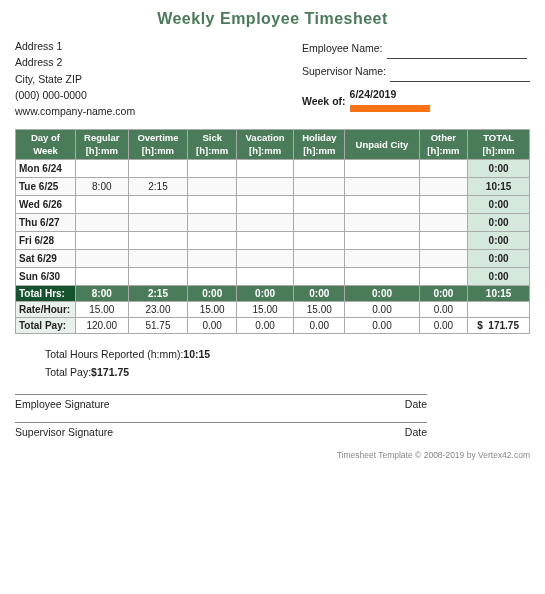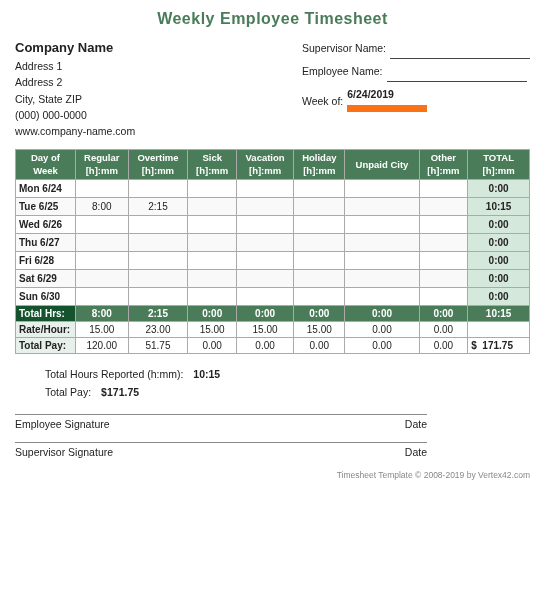--- a/index.html
+++ b/index.html
@@ -48,21 +48,21 @@
       border-bottom: 1px solid #444;
       min-width: 140px;
       display: inline-block;
       height: 12px;
     }
     .week-of-row {
       display: flex;
       align-items: flex-end;
       gap: 4px;
     }
-    .week-of-label { font-weight: normal; }
+    .week-of-label { font-weight: bold; }
     .week-of-value {
       font-weight: bold;
       color: #222;
       border-bottom: 7px solid #f97316;
       min-width: 80px;
       display: inline-block;
     }
     .clearfix::after { content: ''; display: block; clear: both; }
     .header-section { margin-bottom: 10px; }
 
@@ -128,21 +128,21 @@
 
     
     .summary-section {
       margin-top: 12px;
       margin-left: 30px;
       font-size: 10.5px;
       line-height: 1.7;
     }
     .summary-row {
       display: flex;
-      gap: 10px;
+      gap: 0;
     }
     .summary-label { }
     .summary-value { font-weight: bold; }
 
     
     .signature-section {
       margin-top: 12px;
       font-size: 10.5px;
     }
     .sig-row {
@@ -168,34 +168,33 @@
       margin-top: 10px;
     }
   </style>
 </head>
 <body>
 
 <h1 class="title">Weekly Employee Timesheet</h1>
 
 <div class="header-section clearfix">
   <div class="company-info">
-    <div class="company-name">Company Name</div>
     <div>Address 1</div>
     <div>Address 2</div>
     <div>City, State  ZIP</div>
     <div>(000) 000-0000</div>
     <div>www.company-name.com</div>
   </div>
   <div class="right-info">
     <div class="info-row">
-      <span class="info-label">Supervisor Name:</span>
+      <span class="info-label">Employee Name:</span>
       <span class="info-line"></span>
     </div>
     <div class="info-row">
-      <span class="info-label">Employee Name:</span>
+      <span class="info-label">Supervisor Name:</span>
       <span class="info-line"></span>
     </div>
     <div class="week-of-row">
       <span class="week-of-label">Week of:</span>
       <span class="week-of-value">6/24/2019</span>
     </div>
   </div>
 </div>
 
 <table class="timesheet">
@@ -314,21 +313,21 @@
       </tr>
       <tr class="pay-row">
         <td class="day-col">Total Pay:</td>
         <td>120.00</td>
         <td>51.75</td>
         <td>0.00</td>
         <td>0.00</td>
         <td>0.00</td>
         <td>0.00</td>
         <td>0.00</td>
-        <td style="font-weight: bold; text-align: left; padding-right: 4px;"><span style="font-weight:bold">$ &nbsp;171.75</span></td>
+        <td style="font-weight: bold; text-align: center; padding-right: 4px;"><span style="font-weight:bold">$ &nbsp;171.75</span></td>
       </tr>
     </tbody>
 </table>
 
 <div class="summary-section">
   <div class="summary-row">
     <span class="summary-label">Total Hours Reported (h:mm):</span>
     <span class="summary-value">10:15</span>
   </div>
   <div class="summary-row">

